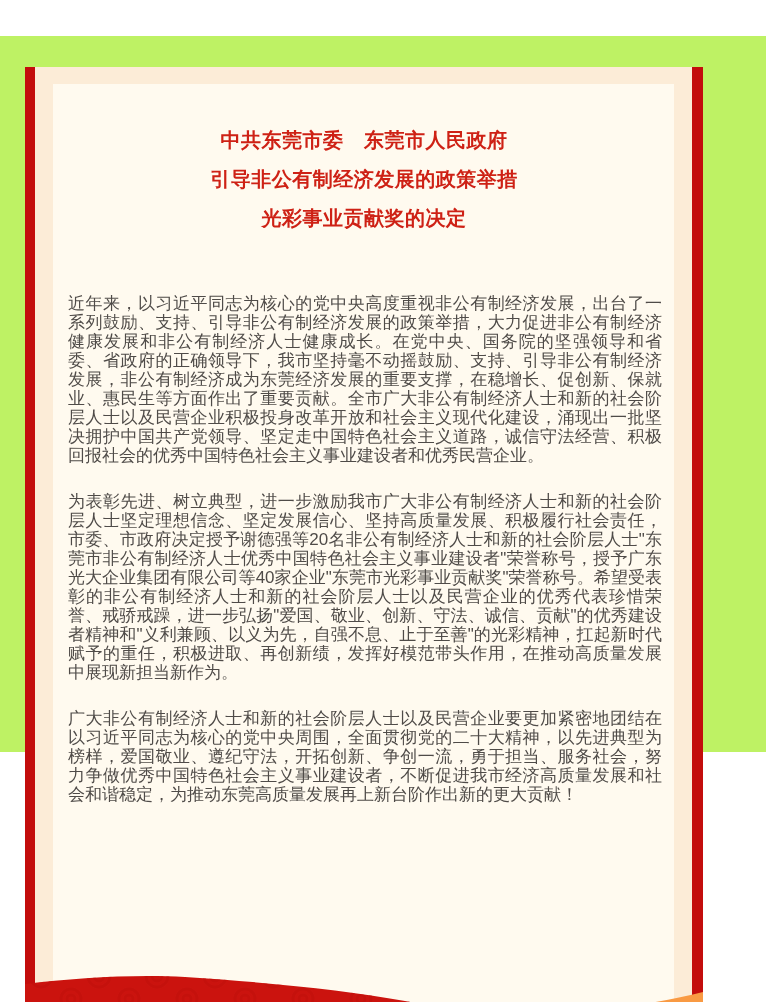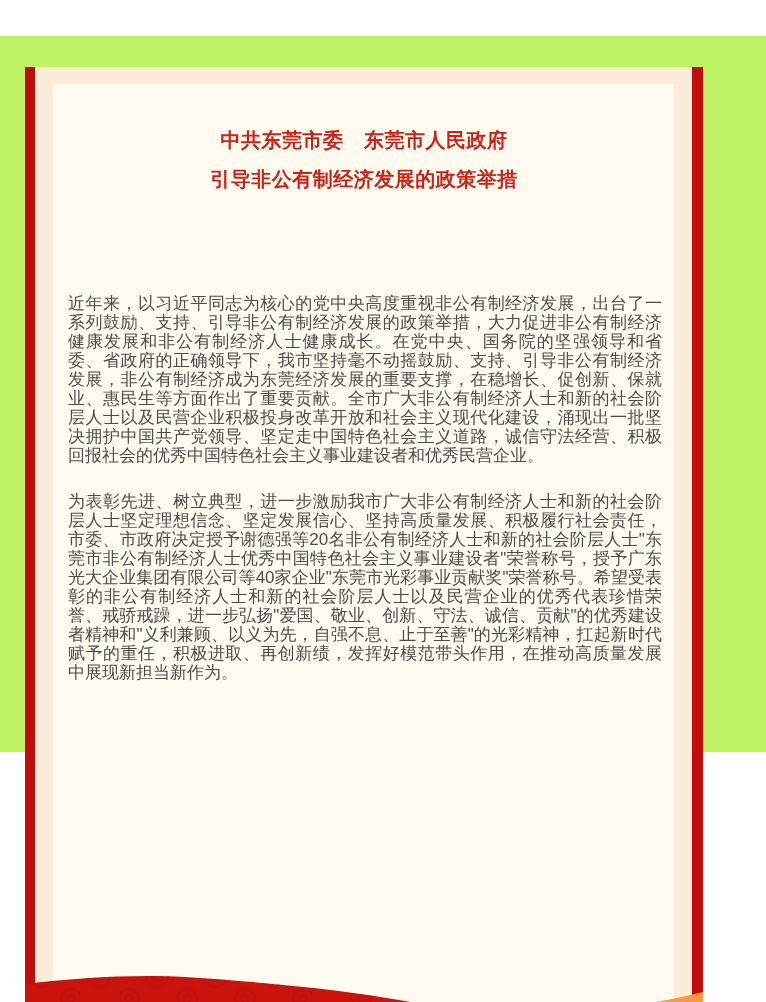--- a/index.html
+++ b/index.html
@@ -72,25 +72,27 @@
   <div class="card">
 
     <div class="edge edge-left"></div>
     <div class="edge edge-right"></div>
 
     <div class="panel"></div>
 
     <div class="title-block">
       <div>中共东莞市委　东莞市人民政府</div>
       <div>引导非公有制经济发展的政策举措</div>
+      <div>光彩事业贡献奖的决定</div>
     </div>
 
     <div class="body-block">
       <p>近年来，以习近平同志为核心的党中央高度重视非公有制经济发展，出台了一系列鼓励、支持、引导非公有制经济发展的政策举措，大力促进非公有制经济健康发展和非公有制经济人士健康成长。在党中央、国务院的坚强领导和省委、省政府的正确领导下，我市坚持毫不动摇鼓励、支持、引导非公有制经济发展，非公有制经济成为东莞经济发展的重要支撑，在稳增长、促创新、保就业、惠民生等方面作出了重要贡献。全市广大非公有制经济人士和新的社会阶层人士以及民营企业积极投身改革开放和社会主义现代化建设，涌现出一批坚决拥护中国共产党领导、坚定走中国特色社会主义道路，诚信守法经营、积极回报社会的优秀中国特色社会主义事业建设者和优秀民营企业。</p>
       <p>为表彰先进、树立典型，进一步激励我市广大非公有制经济人士和新的社会阶层人士坚定理想信念、坚定发展信心、坚持高质量发展、积极履行社会责任，市委、市政府决定授予谢德强等20名非公有制经济人士和新的社会阶层人士"东莞市非公有制经济人士优秀中国特色社会主义事业建设者"荣誉称号，授予广东光大企业集团有限公司等40家企业"东莞市光彩事业贡献奖"荣誉称号。希望受表彰的非公有制经济人士和新的社会阶层人士以及民营企业的优秀代表珍惜荣誉、戒骄戒躁，进一步弘扬"爱国、敬业、创新、守法、诚信、贡献"的优秀建设者精神和"义利兼顾、以义为先，自强不息、止于至善"的光彩精神，扛起新时代赋予的重任，积极进取、再创新绩，发挥好模范带头作用，在推动高质量发展中展现新担当新作为。</p>
+      <p>广大非公有制经济人士和新的社会阶层人士以及民营企业要更加紧密地团结在以习近平同志为核心的党中央周围，全面贯彻党的二十大精神，以先进典型为榜样，爱国敬业、遵纪守法，开拓创新、争创一流，勇于担当、服务社会，努力争做优秀中国特色社会主义事业建设者，不断促进我市经济高质量发展和社会和谐稳定，为推动东莞高质量发展再上新台阶作出新的更大贡献！</p>
     </div>
 
     <svg class="wave" viewBox="0 0 678 78" preserveAspectRatio="none" xmlns="http://www.w3.org/2000/svg">
       <defs>
         <pattern id="swirls" width="58" height="50" patternUnits="userSpaceOnUse">
           <g fill="none" stroke="#c00e0a" stroke-width="3" opacity="0.55">
             <circle cx="16" cy="16" r="11"></circle>
             <circle cx="16" cy="16" r="5"></circle>
             <circle cx="46" cy="39" r="10"></circle>
             <circle cx="46" cy="39" r="4"></circle>

